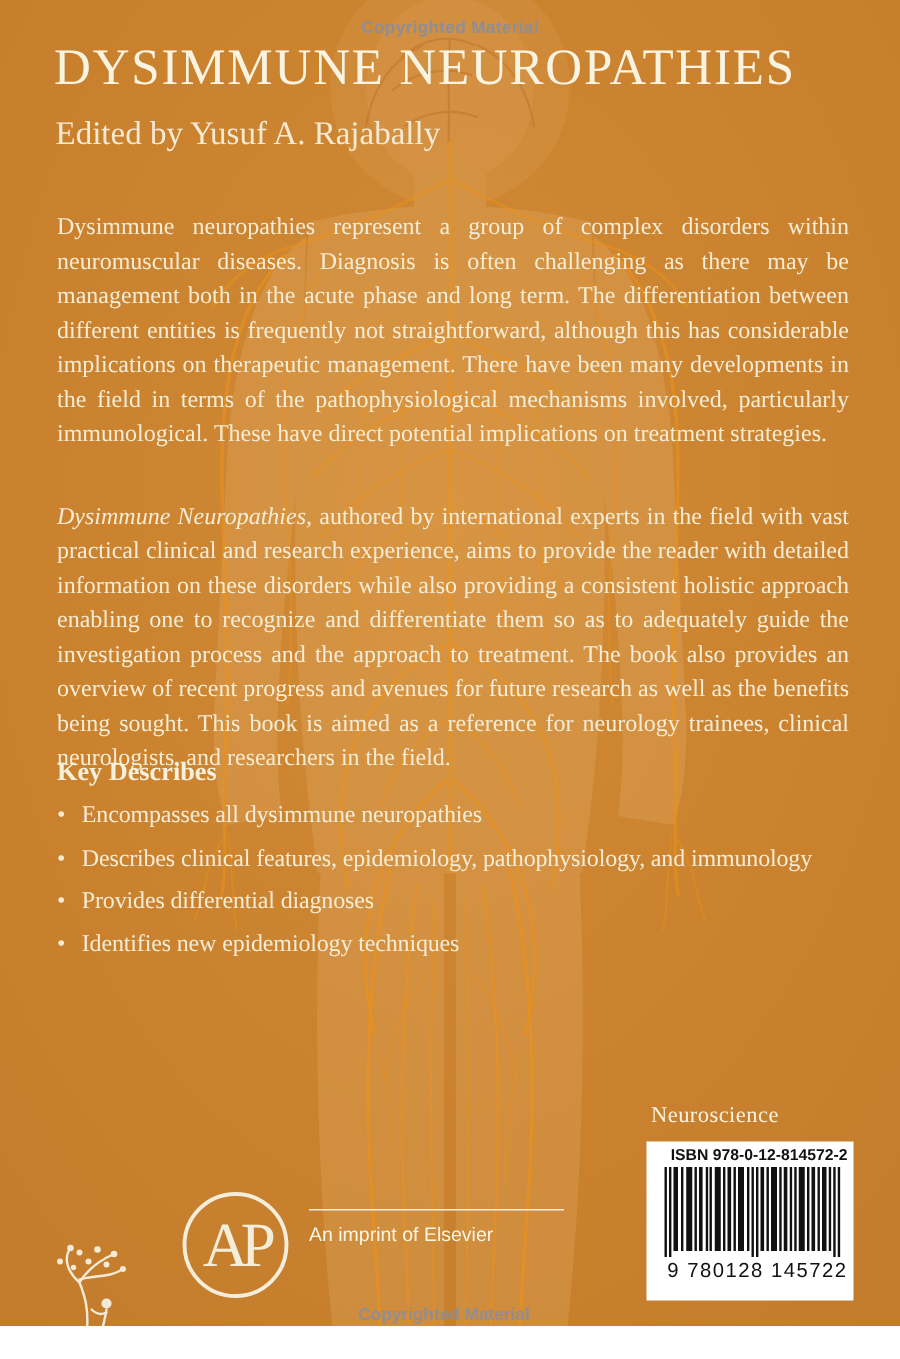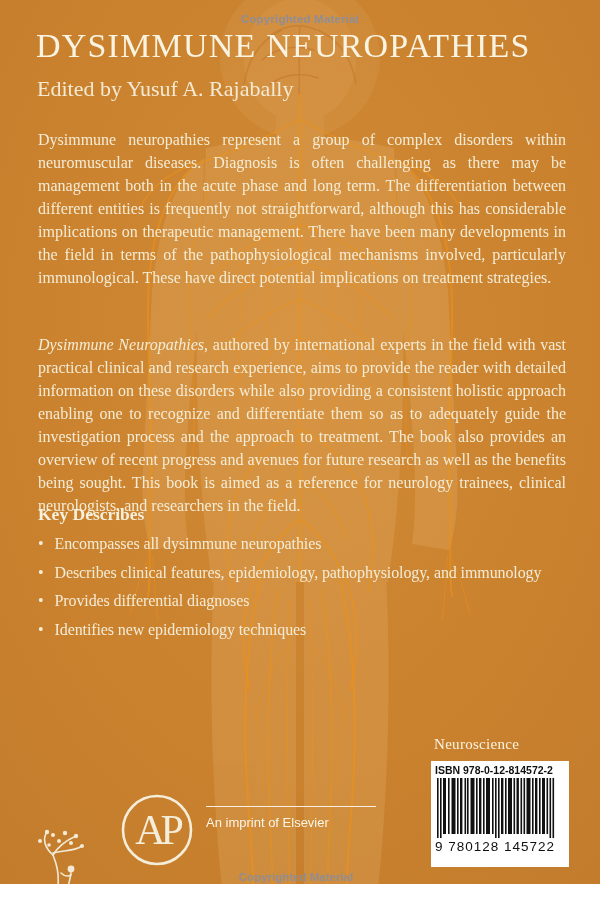--- a/index.html
+++ b/index.html
@@ -17,38 +17,38 @@
   .title {
     position:absolute; left:36px; top:27px; font-size:34px; color:#f9f3e1;
     letter-spacing:1.2px; white-space:nowrap; font-weight:400;
   }
   .edited { position:absolute; left:37px; top:76px; font-size:22px; color:#f4ead3; }
 
   .body-copy {
     position:absolute; left:38px; width:528px; color:#f4ecd6;
     font-size:16px; line-height:23px; text-align:justify;
   }
-  .p1 { top:112px;margin-top:16px; }
+  .p1 { top:124px;margin-top:16px; }
   .p2 { top:317px; }
   .it { font-style:italic; }
 
   .kf-head { position:absolute; left:38px; top:504px; font-size:17.5px; font-weight:700; color:#f7f0dc; }
   .kf-list { position:absolute; left:38px; top:533px; width:552px; margin:0; padding:0; list-style:none; }
   .kf-list li {
     display:flex; gap:11px; margin-bottom:7.5px; font-size:16px; line-height:21px;
     color:#f4ecd6; white-space:nowrap; letter-spacing:-0.1px;
   }
   .kf-list .blt { flex:0 0 auto; }
 
   .category { position:absolute; left:434px; top:736px; font-size:15px; color:#faf3e2; letter-spacing:.3px; }
 
   .barcode {
     position:absolute; left:431px; top:761px; width:138px; height:106px;
     background:#ffffff; box-sizing:border-box; padding:3px 4px 2px;
-    display:flex; flex-direction:column; align-items:flex-start;
+    display:flex; flex-direction:column; align-items:flex-end;
   }
   .isbn-label { font-family:"Liberation Sans", sans-serif; font-weight:700; font-size:10.5px; color:#111; white-space:nowrap; }
   .bars { width:124px; height:60px; margin-top:2px; }
   .digits { font-family:"Liberation Sans", sans-serif; font-size:13.5px; color:#111; letter-spacing:1px; margin-top:1px; white-space:nowrap; }
 
   .elsevier { position:absolute; left:22px; top:825px; width:92px; text-align:left; }
   .elsevier-name { font-size:15px; color:#f3ecd8; letter-spacing:1.6px; margin-top:1px; }
   .apcircle { position:absolute; left:119px; top:792px; width:76px; height:76px; }
 
   .academic { position:absolute; left:206px; top:800px; color:#faf5e6; font-family:"Liberation Sans", sans-serif; }

